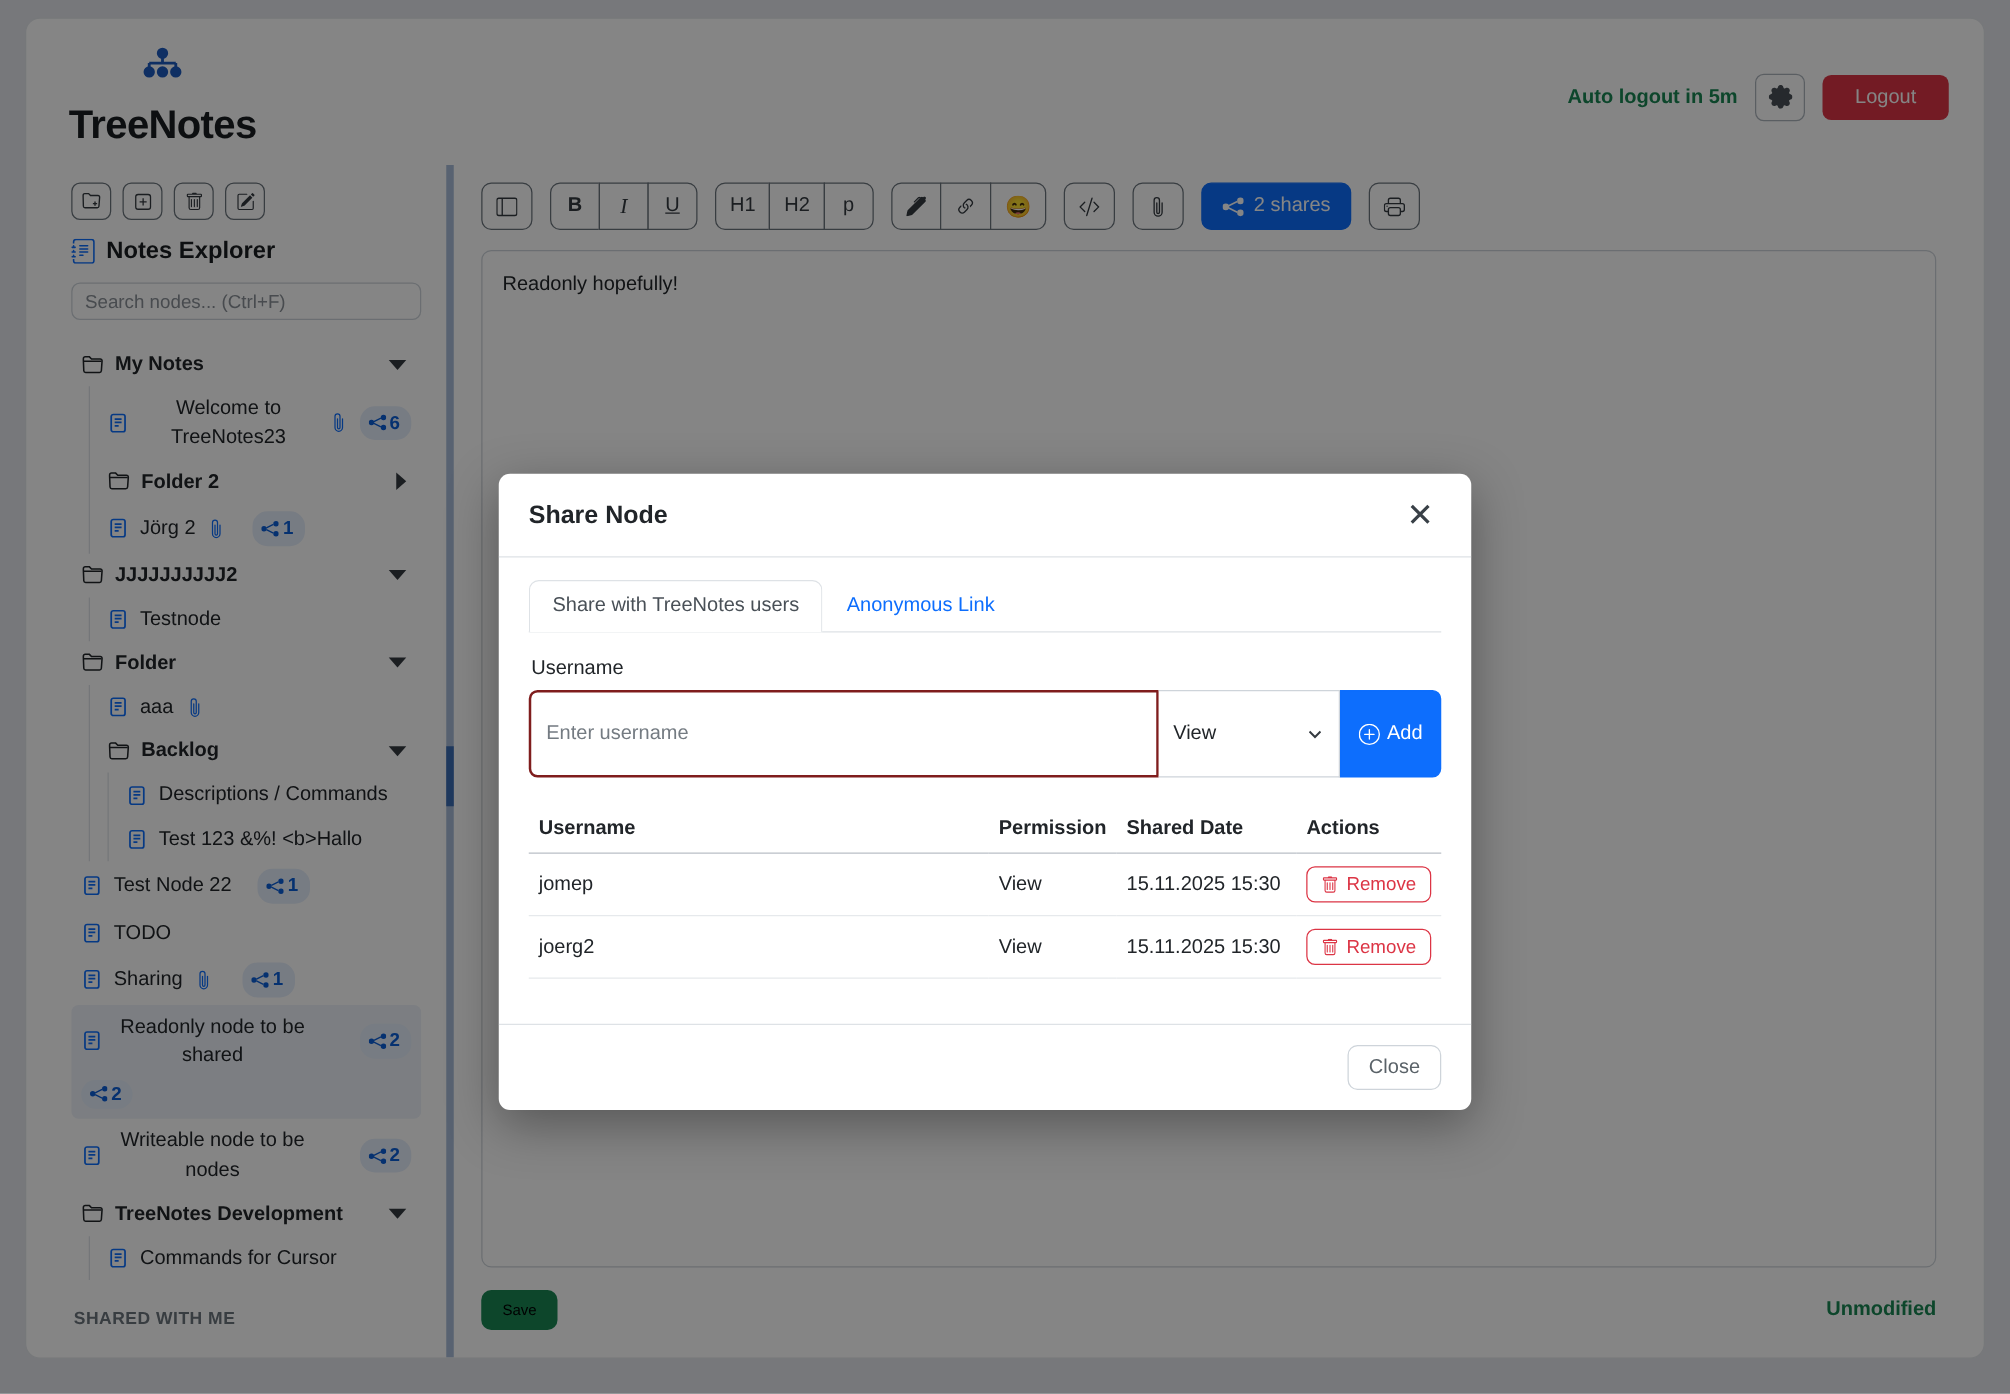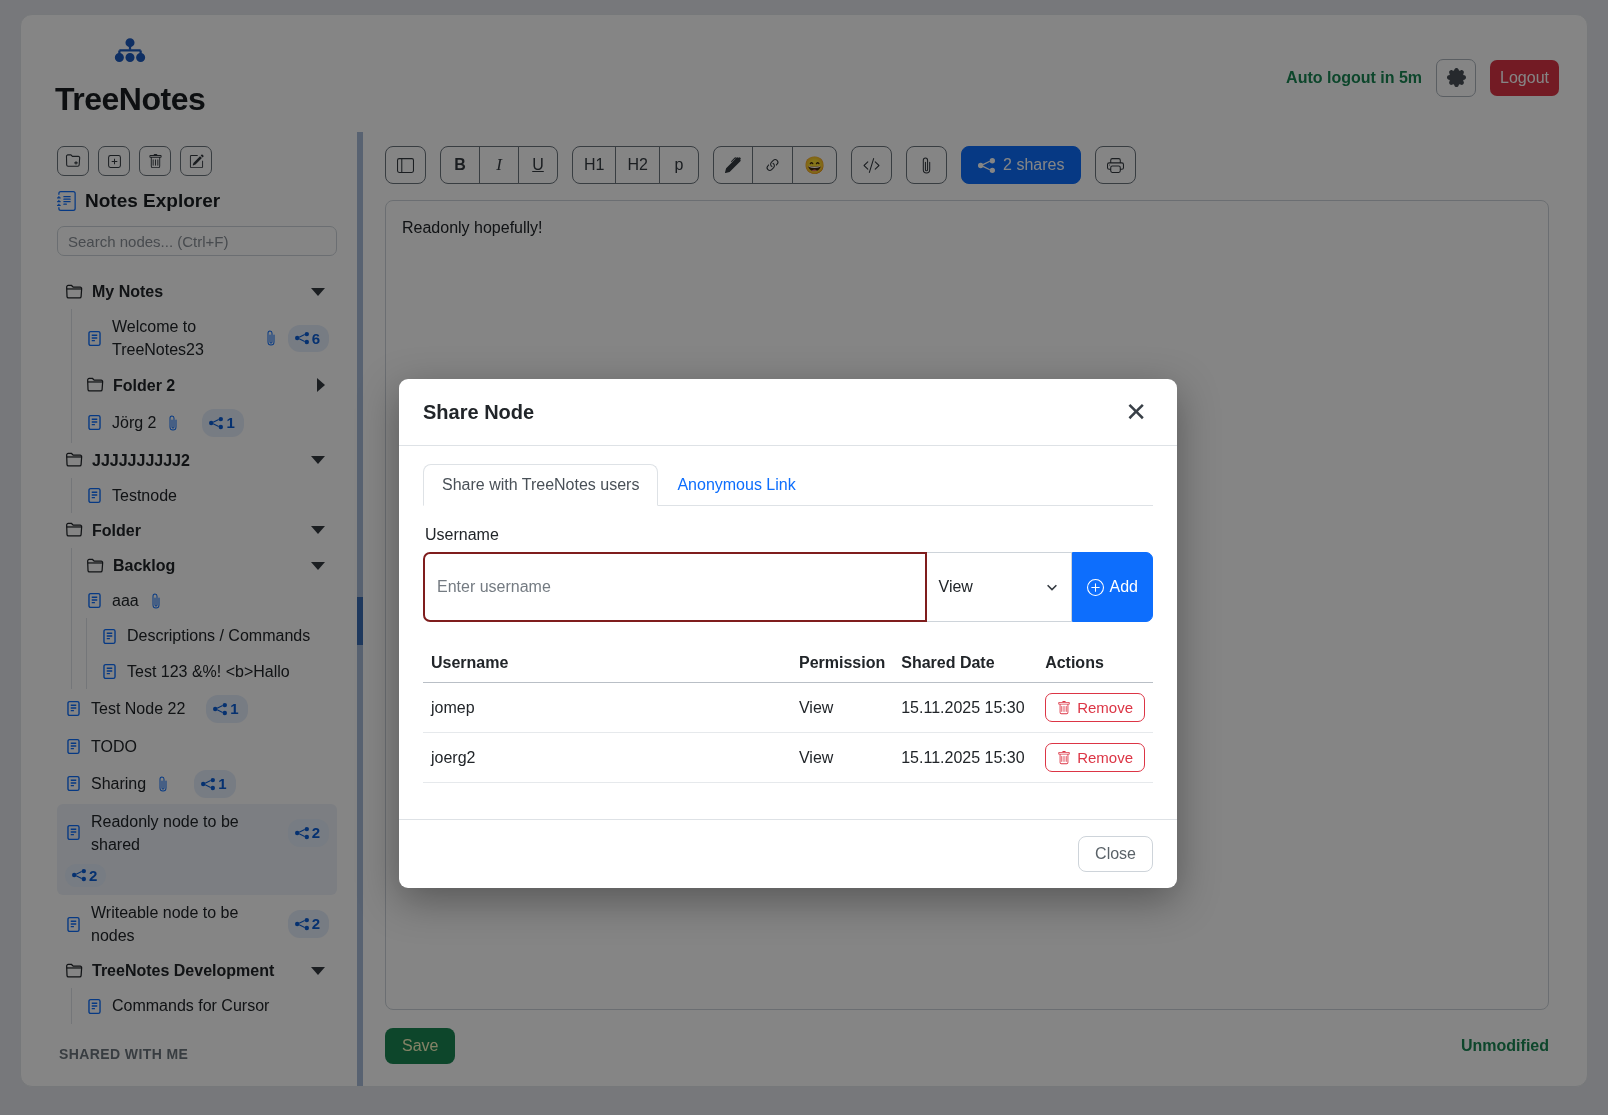--- a/index.html
+++ b/index.html
@@ -19,21 +19,21 @@
   
   .app-header { display:flex; align-items:center; justify-content:space-between; padding:22px 28px 14px 34px; }
   .logo { display:flex; align-items:center; gap:10px;flex-direction:column; }
   .logo-title { font-size:32px; font-weight:700; color:#1a1e21; letter-spacing:-0.5px; }
   .header-right { display:flex; align-items:center; gap:14px; }
   .auto-logout { color:#198754; font-weight:700; font-size:16px; }
   .icon-btn-outline {
     width:40px; height:38px; border:1px solid #adb5bd; border-radius:7px; background:#fff;
     display:flex; align-items:center; justify-content:center; cursor:pointer; color:#495057;
   }
-  .logout-btn { background:#dc3545; color:#fff; border:none; border-radius:7px; padding:9px 10px; font-size:16px; cursor:pointer; }
+  .logout-btn { background:#dc3545; color:#fff; border:none; border-radius:7px; padding:9px 26px; font-size:16px; cursor:pointer; }
   
   .main-row { flex:1; display:flex; min-height:0; padding-left:18px; }
   .sidebar { width:318px; padding:14px 20px 10px 18px; display:flex; flex-direction:column; overflow:hidden; }
   .splitter { width:6px; background:#a9bdd9; position:relative; cursor:col-resize; }
   .splitter-thumb { position:absolute; left:0; top:465px; width:6px; height:48px; background:#3d6db5; }
   .editor-pane { flex:1; padding:14px 38px 0 22px; display:flex; flex-direction:column; min-width:0; }
   
   .side-toolbar { display:flex; gap:9px; margin-bottom:14px; }
   .sbtn { width:32px; height:30px; border:1px solid #6c757d; background:#fff; border-radius:7px;
           display:flex; align-items:center; justify-content:center; color:#343a40; cursor:pointer; }
@@ -51,39 +51,39 @@
   .caret { margin-left:auto; margin-right:8px; flex:0 0 auto; cursor:pointer; }
   .caret-down { width:0; height:0; border-left:7px solid transparent; border-right:7px solid transparent; border-top:8px solid #343a40; }
   .caret-right { width:0; height:0; border-top:7px solid transparent; border-bottom:7px solid transparent; border-left:8px solid #343a40; }
   .share-badge { display:inline-flex; align-items:center; gap:3px; background:#e4edfb; color:#0b5ed7;
                  border-radius:12px; padding:3px 9px 3px 7px; font-size:15px; font-weight:600; flex:0 0 auto; }
   .badge-right { margin-left:auto; margin-right:4px; }
   .clip { flex:0 0 auto; display:flex; }
   .doc-ic, .folder-ic { flex:0 0 auto; display:flex; }
   .selected-block { background:#edf2f9; border-radius:6px; }
   .extra-badge-row { padding:2px 4px 8px 8px; }
-  .wrap-label { max-width:158px; }
+  .wrap-label { max-width:158px;text-align:center; }
   .section-label { margin:22px 0 12px 2px; font-size:14px; font-weight:700; color:#6c757d; letter-spacing:.4px; }
   .shared-item .tlabel { color:#404040; }
   
   .etoolbar { display:flex; align-items:center; gap:14px; margin-bottom:16px; }
   .btn-group { display:flex; }
   .tbtn { height:38px; min-width:40px; padding:0 11px; background:#fff; border:1px solid #6c757d; color:#343a40;
           display:flex; align-items:center; justify-content:center; font-size:16px; cursor:pointer; border-radius:0; margin-left:-1px; }
   .btn-group .tbtn:first-child { border-top-left-radius:8px; border-bottom-left-radius:8px; margin-left:0; }
   .btn-group .tbtn:last-child { border-top-right-radius:8px; border-bottom-right-radius:8px; }
   .tbtn.single { border-radius:8px; margin-left:0; }
   .tbtn .b { font-weight:800; }
   .tbtn .i { font-style:italic; font-family:"Liberation Serif", serif; font-size:17px; }
   .tbtn .u { text-decoration:underline; }
   .shares-btn { height:38px; background:#0d6efd; border:1px solid #0d6efd; color:#fff; border-radius:8px;
                 display:flex; align-items:center; gap:8px; padding:0 16px; font-size:16px; cursor:pointer; }
   .editor-box { flex:1; border:1px solid #ced4da; border-radius:8px; padding:18px 16px; font-size:16px; color:#212529; margin-bottom:18px; }
   .editor-footer { display:flex; align-items:center; justify-content:space-between; padding-bottom:22px; }
-  .save-btn { background:#198754; color:#fef9c3; border:none; border-radius:8px; padding:9px 17px; font-size:16px; cursor:pointer;text-align:center; }
+  .save-btn { background:#198754; color:#000000; border:none; border-radius:8px; padding:9px 17px; font-size:12px; cursor:pointer;text-align:center; }
   .status-text { color:#198754; font-weight:700; font-size:16px; }
   
   .backdrop { position:absolute; inset:0; background:rgba(0,0,0,0.48); z-index:10; }
   .modal { position:absolute; left:399px; top:379px; width:778px; z-index:20; background:#fff; border-radius:9px;
            box-shadow:0 12px 40px rgba(0,0,0,.35); overflow:hidden; }
   .modal-header { display:flex; align-items:center; justify-content:space-between; padding:18px 24px; border-bottom:1px solid #dee2e6; }
   .modal-title { font-size:20px; font-weight:600; color:#212529; }
   .modal-close { background:none; border:none; font-size:26px; line-height:1; color:#394047; cursor:pointer; padding:2px 6px; }
   .modal-body { padding:18px 24px 10px 24px; }
   .tabs { display:flex; border-bottom:1px solid #dee2e6; }
@@ -294,43 +294,43 @@
           <span class="folder-ic">
               <svg width="18" height="18" viewBox="0 0 16 16" fill="none" stroke="#212529" stroke-width="1.1">
                 <path d="M1.5 4.5v-1a1.3 1.3 0 0 1 1.3-1.3h3l1.5 1.5h6.2a1.3 1.3 0 0 1 1.3 1.4l-.5 7a1.3 1.3 0 0 1-1.3 1.2H3.1a1.3 1.3 0 0 1-1.3-1.2z"></path>
                 <path d="M1.6 5.3h12.8"></path>
               </svg>
             </span>
           <span class="tlabel">Folder</span>
           <span class="caret caret-down"></span>
         </div>
         <div class="children">
+          <div class="titem">
+            <span class="doc-ic">
+                <svg width="17" height="17" viewBox="0 0 16 16" fill="none" stroke="#0d6efd" stroke-width="1.3">
+                  <rect x="2.8" y="1.5" width="10.4" height="13" rx="1.6"></rect>
+                  <path d="M5.4 5h5.2M5.4 7.5h5.2M5.4 10h3"></path>
+                </svg>
+              </span>
+            <span class="tlabel">aaa</span>
+            <span class="clip">
+                <svg width="16" height="16" viewBox="0 0 16 16" fill="#0d6efd">
+                  <path d="M4.5 3a2.5 2.5 0 0 1 5 0v9a1.5 1.5 0 0 1-3 0V5a.5.5 0 0 1 1 0v7a.5.5 0 0 0 1 0V3a1.5 1.5 0 1 0-3 0v9a2.5 2.5 0 0 0 5 0V5a.5.5 0 0 1 1 0v7a3.5 3.5 0 1 1-7 0z"></path>
+                </svg>
+              </span>
+          </div>
           <div class="titem folder">
             <span class="folder-ic">
                 <svg width="18" height="18" viewBox="0 0 16 16" fill="none" stroke="#212529" stroke-width="1.1">
                   <path d="M1.5 4.5v-1a1.3 1.3 0 0 1 1.3-1.3h3l1.5 1.5h6.2a1.3 1.3 0 0 1 1.3 1.4l-.5 7a1.3 1.3 0 0 1-1.3 1.2H3.1a1.3 1.3 0 0 1-1.3-1.2z"></path>
                   <path d="M1.6 5.3h12.8"></path>
                 </svg>
               </span>
             <span class="tlabel">Backlog</span>
             <span class="caret caret-down"></span>
-          </div>
-          <div class="titem">
-            <span class="doc-ic">
-                <svg width="17" height="17" viewBox="0 0 16 16" fill="none" stroke="#0d6efd" stroke-width="1.3">
-                  <rect x="2.8" y="1.5" width="10.4" height="13" rx="1.6"></rect>
-                  <path d="M5.4 5h5.2M5.4 7.5h5.2M5.4 10h3"></path>
-                </svg>
-              </span>
-            <span class="tlabel">aaa</span>
-            <span class="clip">
-                <svg width="16" height="16" viewBox="0 0 16 16" fill="#0d6efd">
-                  <path d="M4.5 3a2.5 2.5 0 0 1 5 0v9a1.5 1.5 0 0 1-3 0V5a.5.5 0 0 1 1 0v7a.5.5 0 0 0 1 0V3a1.5 1.5 0 1 0-3 0v9a2.5 2.5 0 0 0 5 0V5a.5.5 0 0 1 1 0v7a3.5 3.5 0 1 1-7 0z"></path>
-                </svg>
-              </span>
           </div>
           <div class="children">
             <div class="titem">
               <span class="doc-ic">
                   <svg width="17" height="17" viewBox="0 0 16 16" fill="none" stroke="#0d6efd" stroke-width="1.3">
                     <rect x="2.8" y="1.5" width="10.4" height="13" rx="1.6"></rect>
                     <path d="M5.4 5h5.2M5.4 7.5h5.2M5.4 10h3"></path>
                   </svg>
                 </span>
               <span class="tlabel">Descriptions / Commands</span>

